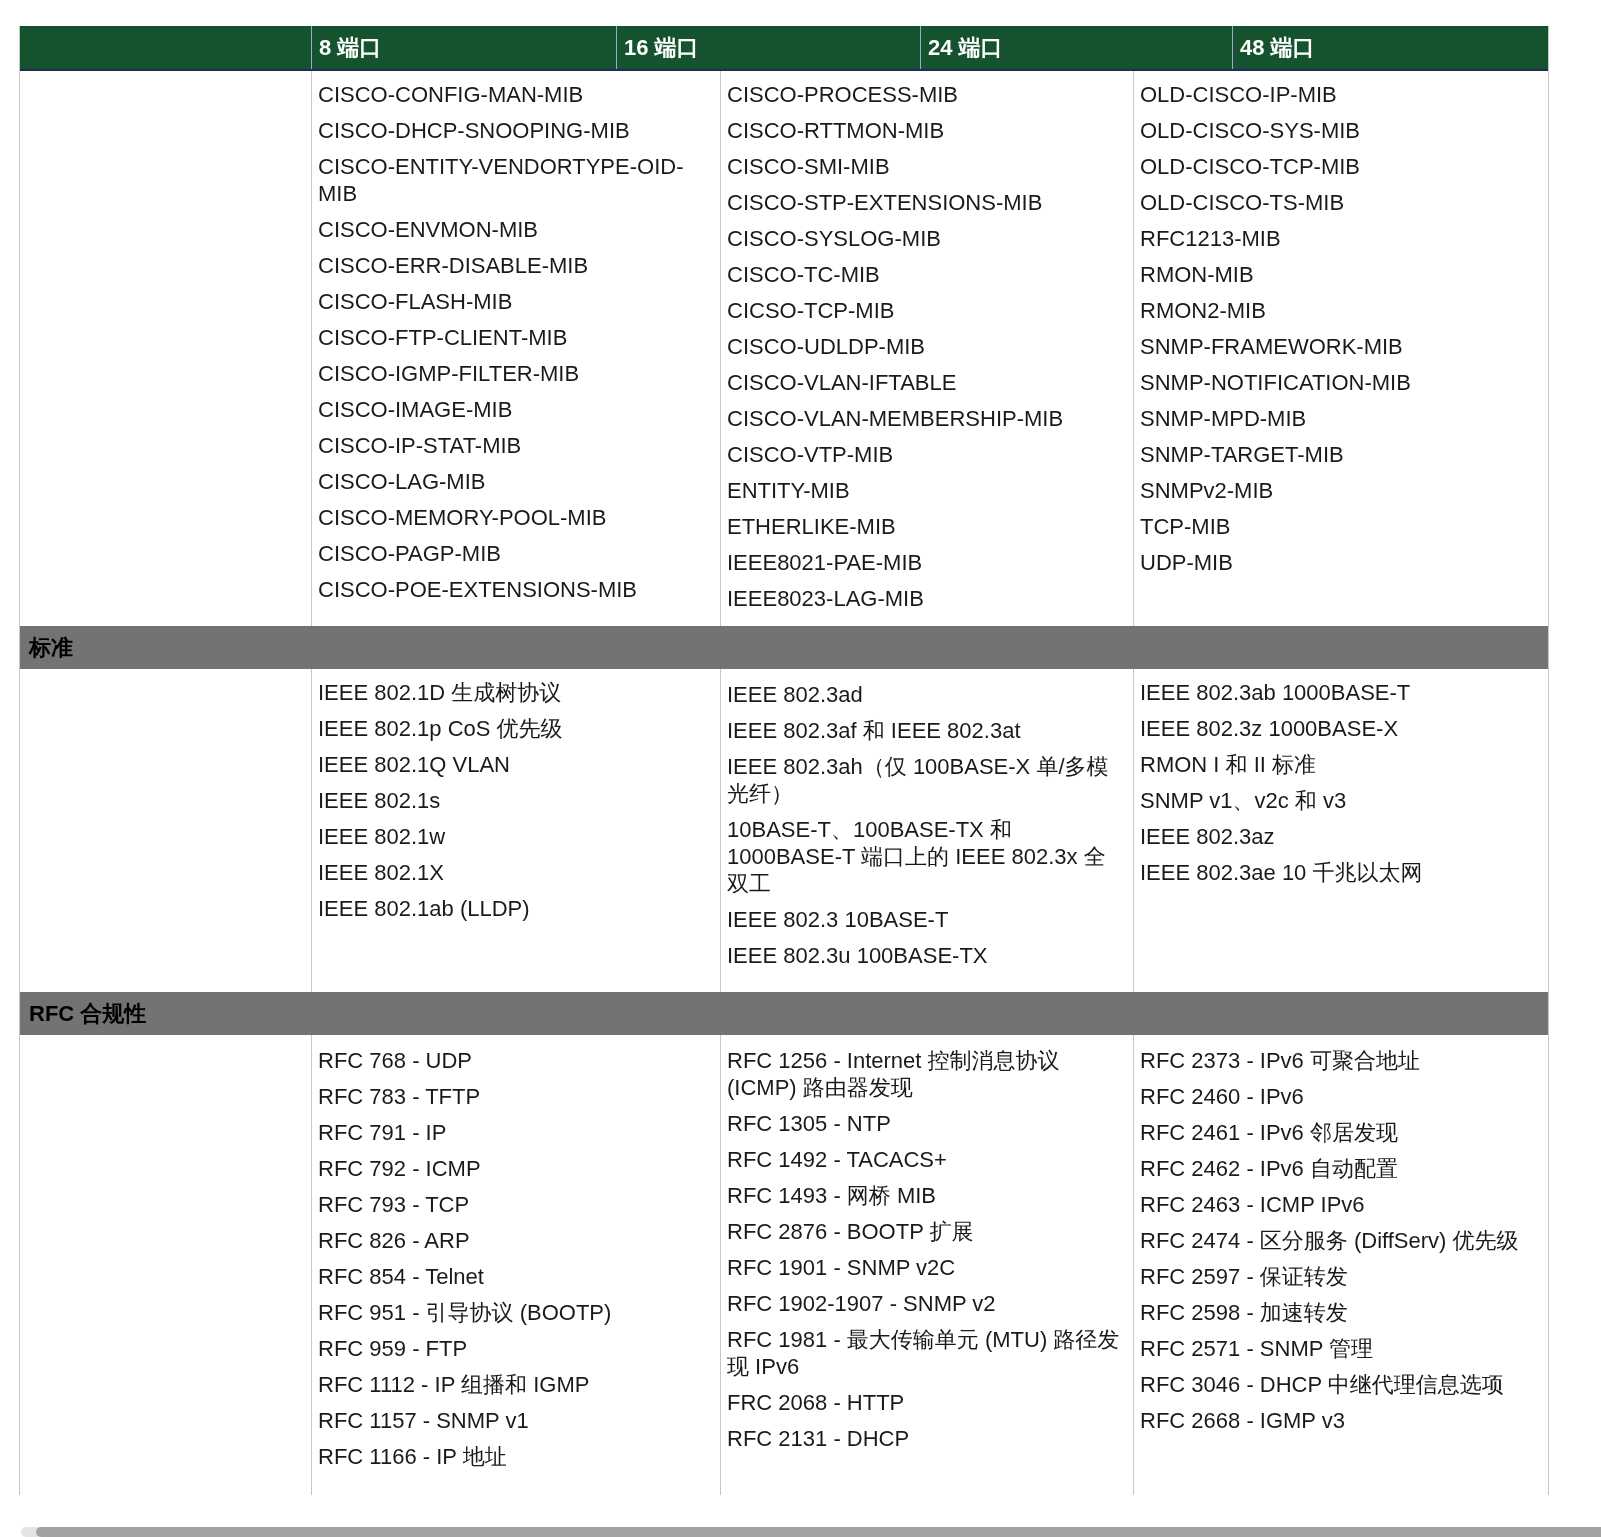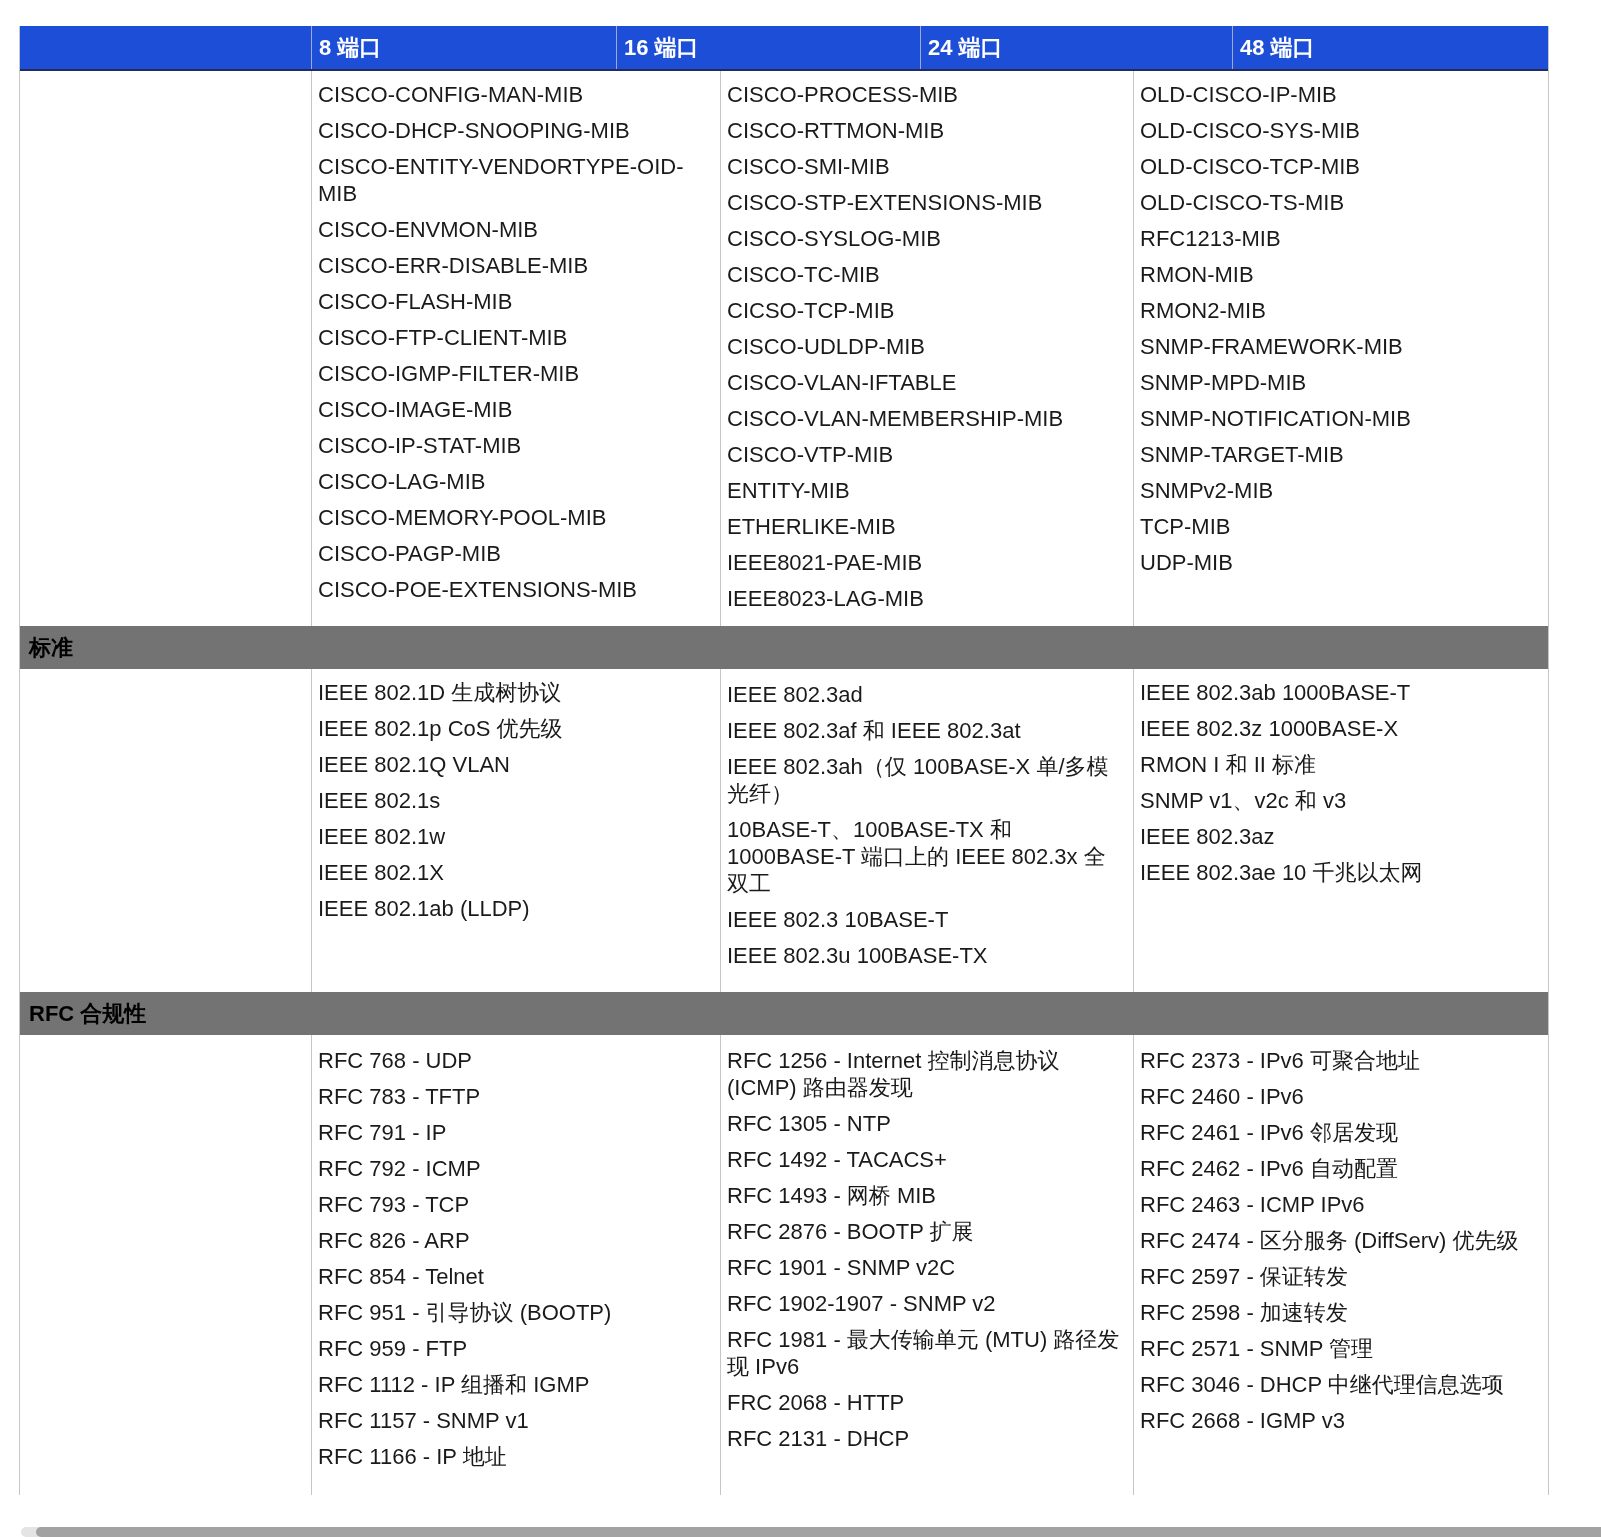--- a/index.html
+++ b/index.html
@@ -16,21 +16,21 @@
   .spec-table {
     position:absolute; left:19px; top:26px; width:1530px;
     border-left:1px solid #c6c6c6; border-right:1px solid #c6c6c6;
     box-sizing:border-box;
     font-size:22px;
   }
 
   
   .hdr-row {
     display:flex; height:43px;
-    background:#1d4ed8;
+    background:#14532d;
     border-bottom:2px solid #232c58;
     color:#ffffff; font-weight:bold;
   }
   .hdr-cell { line-height:43px; padding-left:7px; box-sizing:border-box; border-right:1px solid #9ea9d2; }
   .hdr-spacer { width:292px; flex:none; }
   .hdr-c1 { width:305px; flex:none; }
   .hdr-c2 { width:304px; flex:none; }
   .hdr-c3 { width:312px; flex:none; }
   .hdr-c4 { flex:1; border-right:none; }
 
@@ -117,22 +117,22 @@
       </div>
     <div class="col-c cell-pad">
         <div class="line-item">OLD-CISCO-IP-MIB</div>
         <div class="line-item">OLD-CISCO-SYS-MIB</div>
         <div class="line-item">OLD-CISCO-TCP-MIB</div>
         <div class="line-item">OLD-CISCO-TS-MIB</div>
         <div class="line-item">RFC1213-MIB</div>
         <div class="line-item">RMON-MIB</div>
         <div class="line-item">RMON2-MIB</div>
         <div class="line-item">SNMP-FRAMEWORK-MIB</div>
+        <div class="line-item">SNMP-NOTIFICATION-MIB</div>
         <div class="line-item">SNMP-MPD-MIB</div>
-        <div class="line-item">SNMP-NOTIFICATION-MIB</div>
         <div class="line-item">SNMP-TARGET-MIB</div>
         <div class="line-item">SNMPv2-MIB</div>
         <div class="line-item">TCP-MIB</div>
         <div class="line-item">UDP-MIB</div>
       </div>
   </div>
 
 
   <div class="section-band">标准</div>
 

